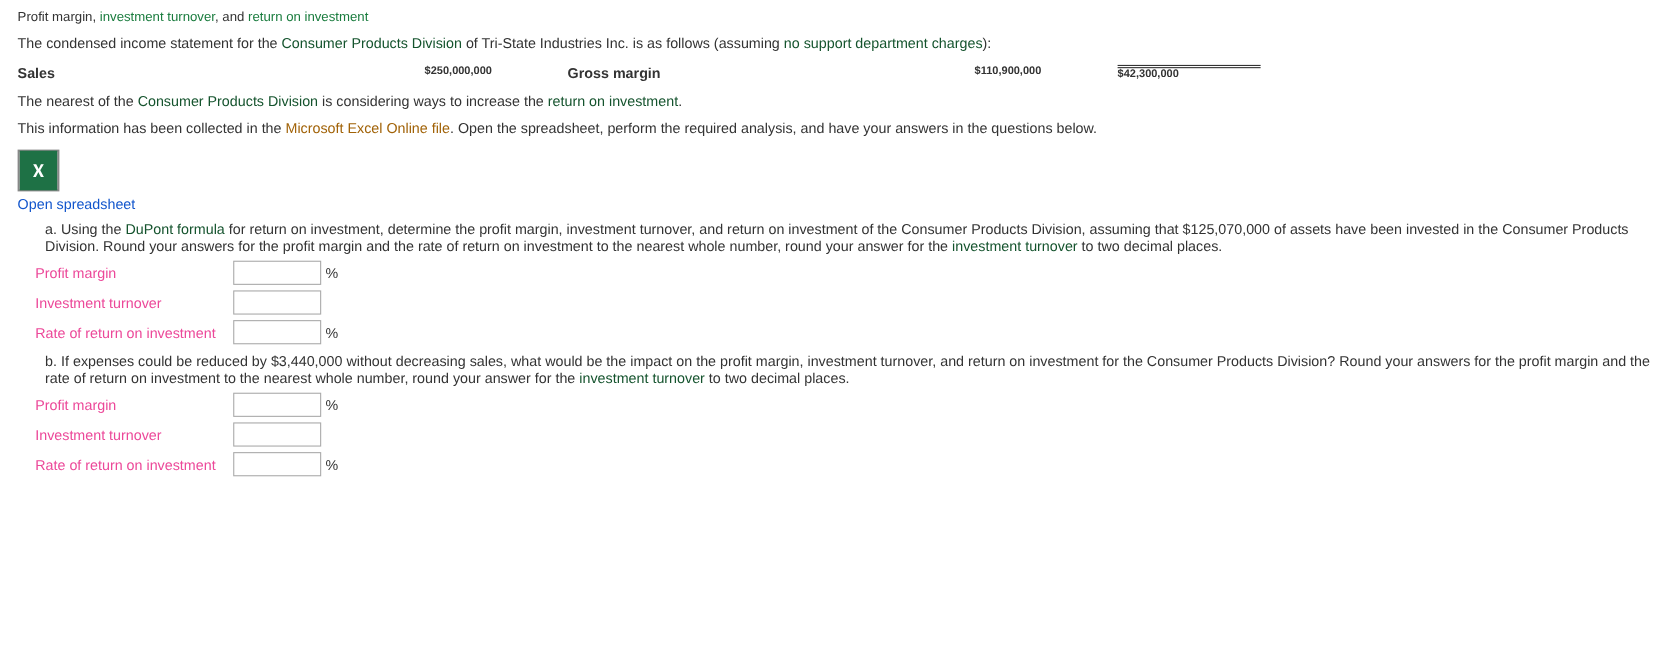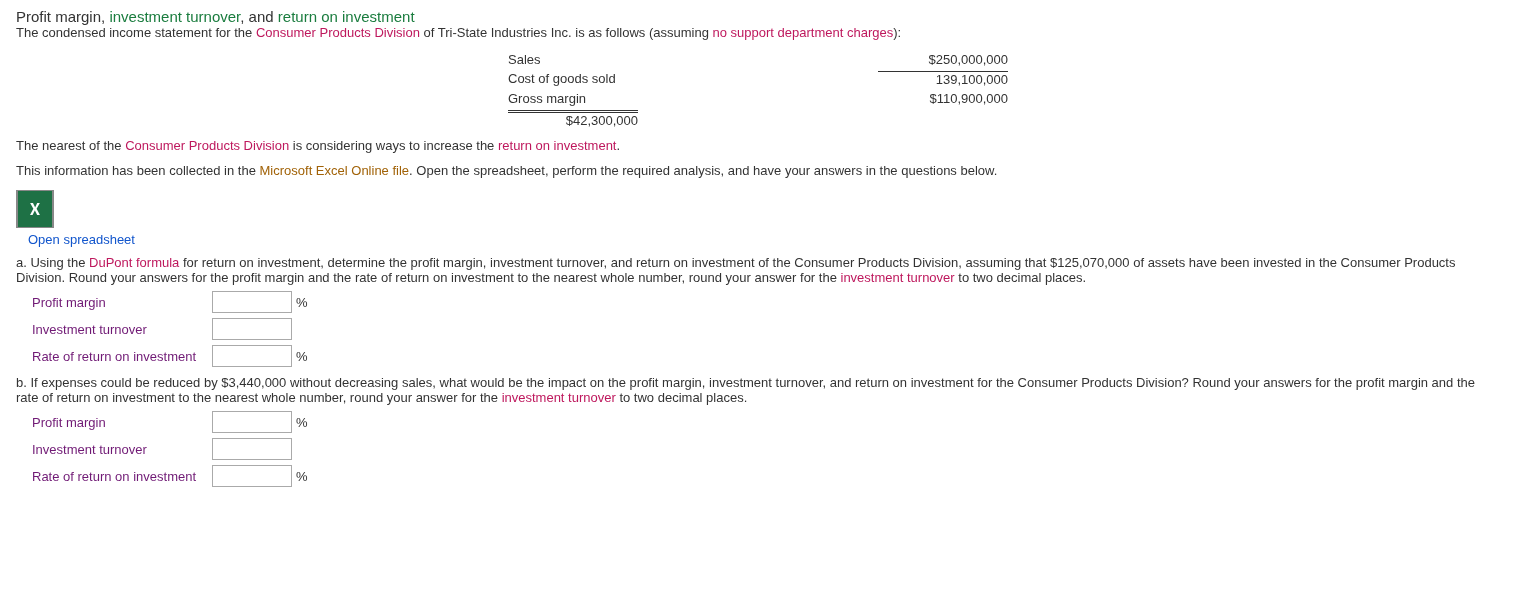--- a/index.html
+++ b/index.html
@@ -5,43 +5,43 @@
     * { box-sizing: border-box; margin: 0; padding: 0; }
     body {
       font-family: Arial, sans-serif;
       font-size: 13px;
       color: #333;
       background: #fff;
       padding: 8px 16px;
     }
     .green-link { color: #1a7c3e; text-decoration: none; }
     .blue-link { color: #a16207; text-decoration: none; }
-    .orange-link { color: #be185d; text-decoration: none; text-align: right; }
+    .orange-link { color: #14532d; text-decoration: none; text-align: right; }
     .header-line {
-      font-size: 15px;
+      font-size: 12px;
+      margin-bottom: 10px;
     }
     .intro-line {
       font-size: 13px;
       margin-bottom: 10px;
     }
     .income-row {
       display: flex;
       justify-content: space-between;
       padding: 2px 0;
       min-width: 500px;
     }
     .income-row .label {
       min-width: 220px;
       font-size: 13px;
       color: #333;
     }
     .income-row .value {
       min-width: 130px;
-      text-align: right;
-      font-size: 13px;
+      font-size: 10px;
       color: #333;
     }
     .excel-section {
       display: flex;
       align-items: center;
       margin: 12px 0 4px 0;
     }
     .excel-icon {
       width: 36px;
       height: 36px;
@@ -62,86 +62,84 @@
       border: 2px solid #888;
       width: 38px;
       height: 38px;
       display: flex;
       align-items: center;
       justify-content: center;
     }
     .open-spreadsheet {
       color: #1155cc;
       font-size: 13px;
-      margin-left: 12px;
+      margin-left: 0;
       text-decoration: none;
       display: block;
     }
     .section-a, .section-b {
       margin: 8px 0;
     }
     .section-label {
       font-size: 13px;
       margin-bottom: 6px;
+      margin-left: 25px;
     }
     .form-row {
       display: flex;
       align-items: center;
       margin: 5px 0 5px 16px;
     }
     .form-label {
       min-width: 180px;
       font-size: 13px;
-      color: #701a75;
+      color: #ec4899;
     }
     .form-input {
       width: 80px;
       height: 22px;
       border: 1px solid #aaa;
       font-size: 13px;
       padding: 1px 4px;
       margin-right: 4px;
     }
     .pct-label {
       font-size: 13px;
       color: #333;
     }
     .income-container {
       display: flex;
       justify-content: center;
       margin: 0 0 6px 0;
     }
     .income-inner {
       display: flex;
-      flex-direction: column;
+      flex-direction: row;
       min-width: 500px;
+      font-weight: bold;
     }
   </style>
 </head>
 <body>
 
 <div class="header-line">
   <span>Profit margin, </span><a class="green-link">investment turnover</a><span>, and </span><a class="green-link">return on investment</a>
 </div>
 
 <div class="intro-line">
   <span>The condensed income statement for the </span><span class="orange-link">Consumer Products Division</span><span> of Tri-State Industries Inc. is as follows (assuming </span><span class="orange-link">no support department charges</span><span>):</span>
 </div>
 
 <div class="income-container">
   <div class="income-inner">
     <div class="income-row">
       <span class="label">Sales</span>
       <span class="value">$250,000,000</span>
     </div>
     <div class="income-row">
-      <span class="label">Cost of goods sold</span>
-      <span class="value" style="border-top:1px solid #333;">139,100,000</span>
-    </div>
-    <div class="income-row">
       <span class="label">Gross margin</span>
       <span class="value">$110,900,000</span>
     </div>
     <div class="income-row">
       <span class="value" style="border-top:3px double #333;">$42,300,000</span>
     </div>
   </div>
 </div>
 
 <div class="intro-line" style="margin-top:8px;">

